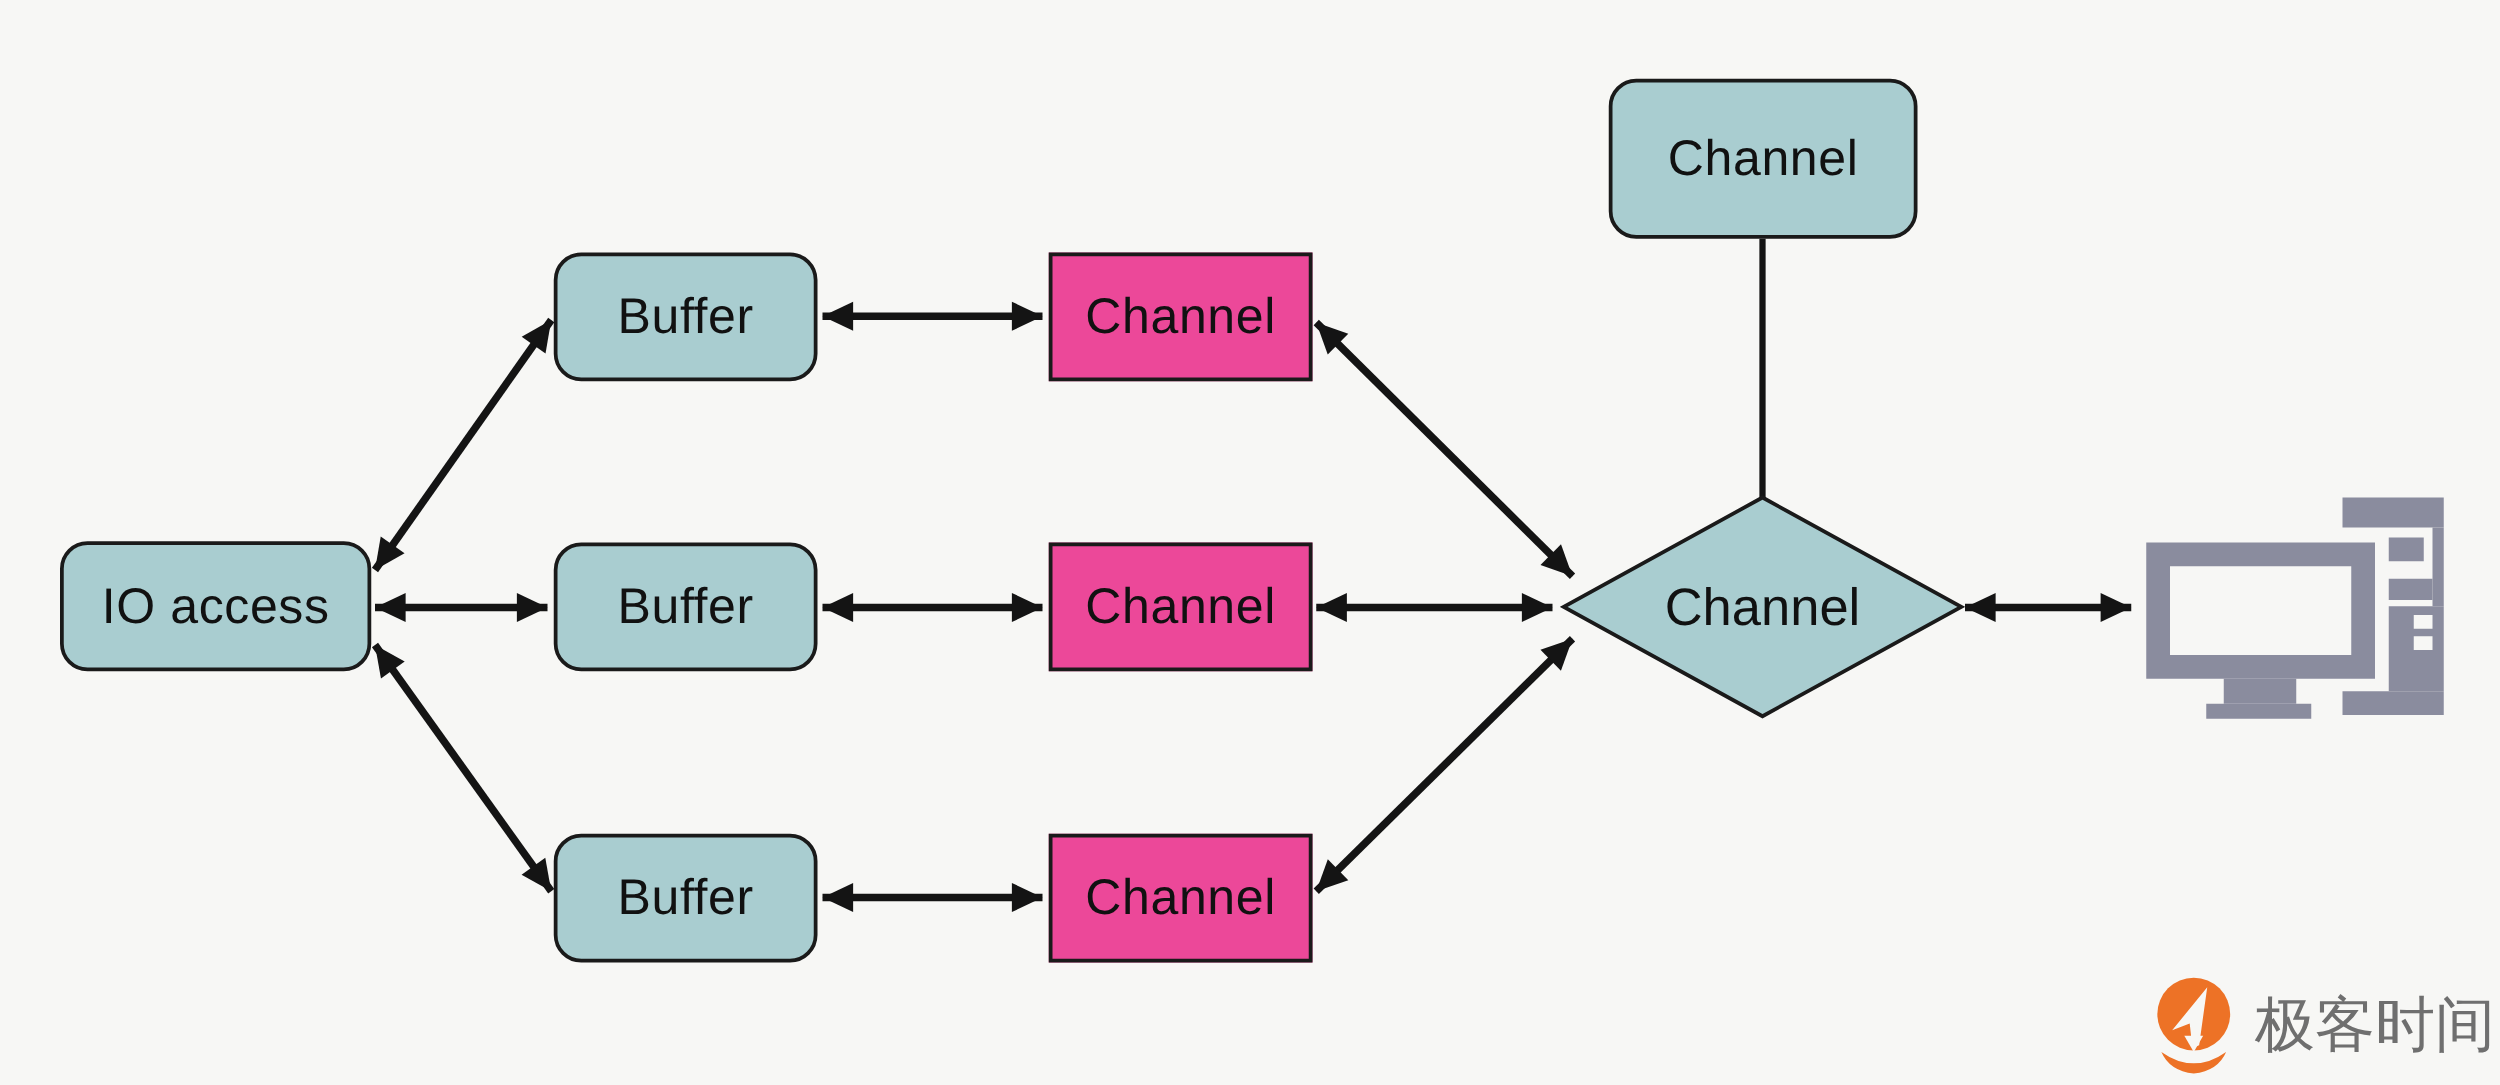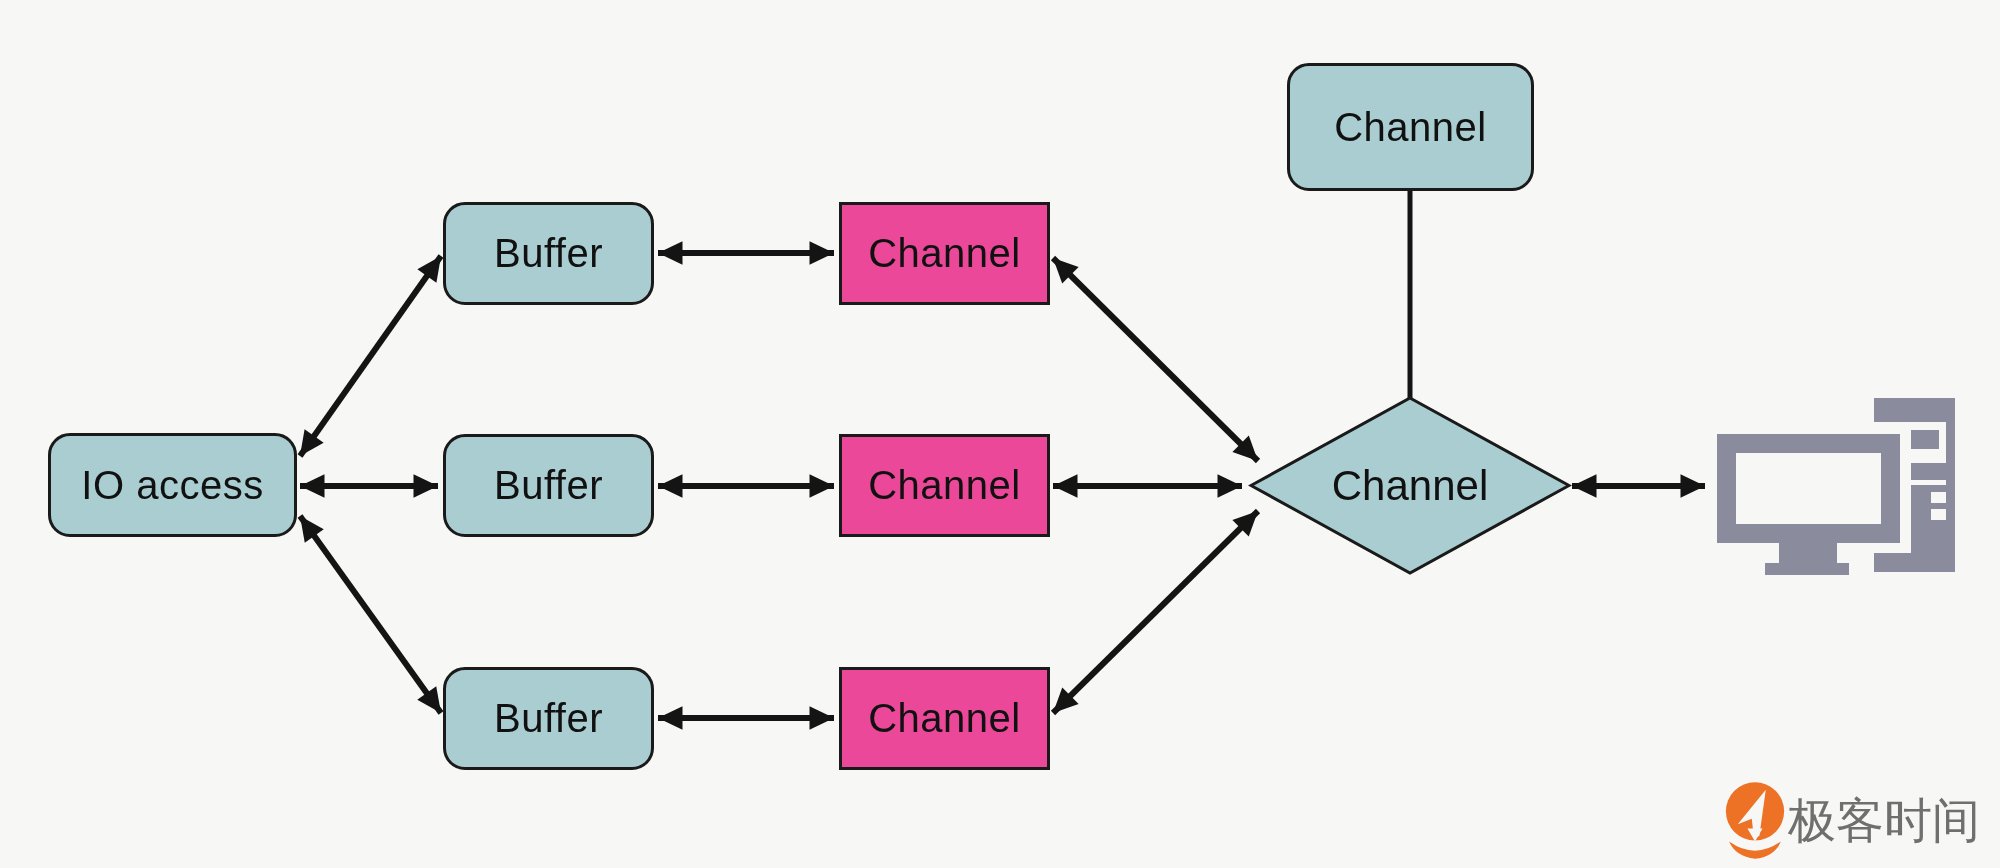--- a/index.html
+++ b/index.html
@@ -39,21 +39,21 @@
     position:absolute;z-index:2;
     left:1248px;top:395px;width:324px;height:181px;
     display:flex;align-items:center;justify-content:center;
   }
   #selector svg{position:absolute;left:0;top:0;}
   #selector .label{position:relative;z-index:3;font-size:42px;color:#111;}
 
   #computer{position:absolute;left:1700px;top:392px;z-index:2;}
   #logo{
     position:absolute;left:1722px;top:780px;z-index:2;
-    display:flex;align-items:center;
+    display:flex;align-items:center;gap:16px;
   }
   #logo .logo-text{
     font-size:48px;color:#6f6f6f;font-weight:500;
     line-height:82px;white-space:nowrap;
   }
 </style>
 </head>
 <body>
 
 <div class="canvas">

